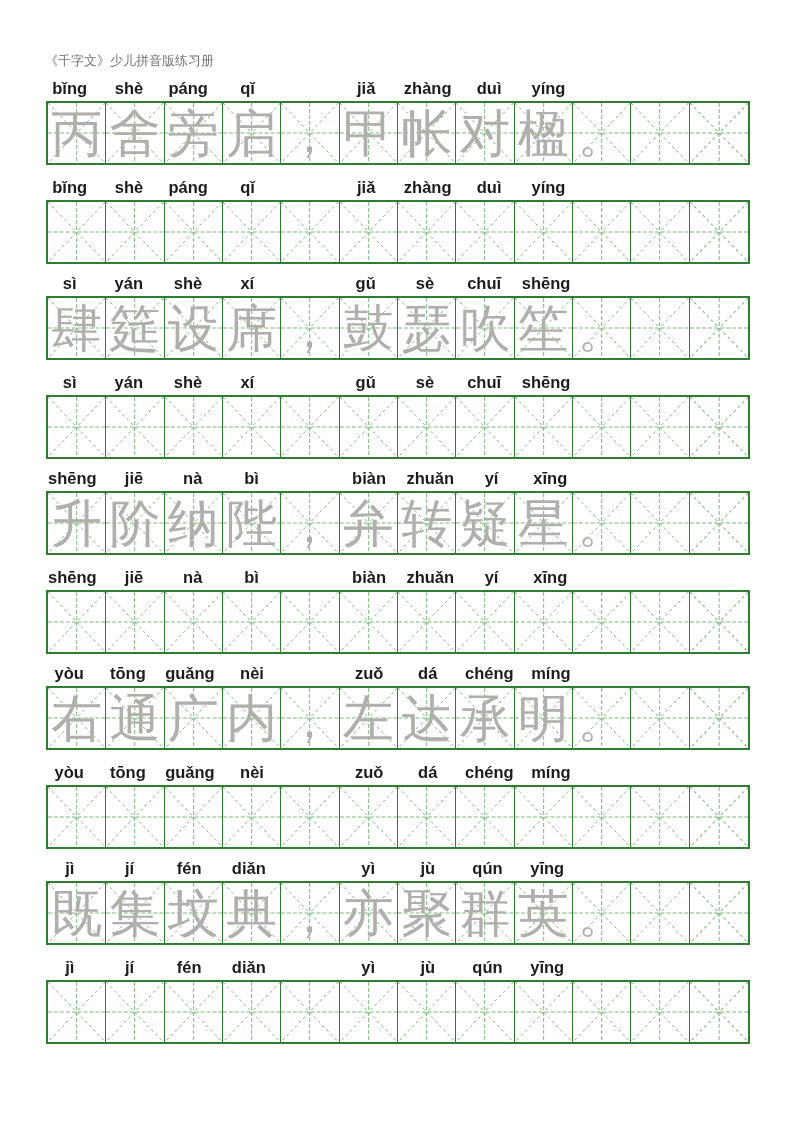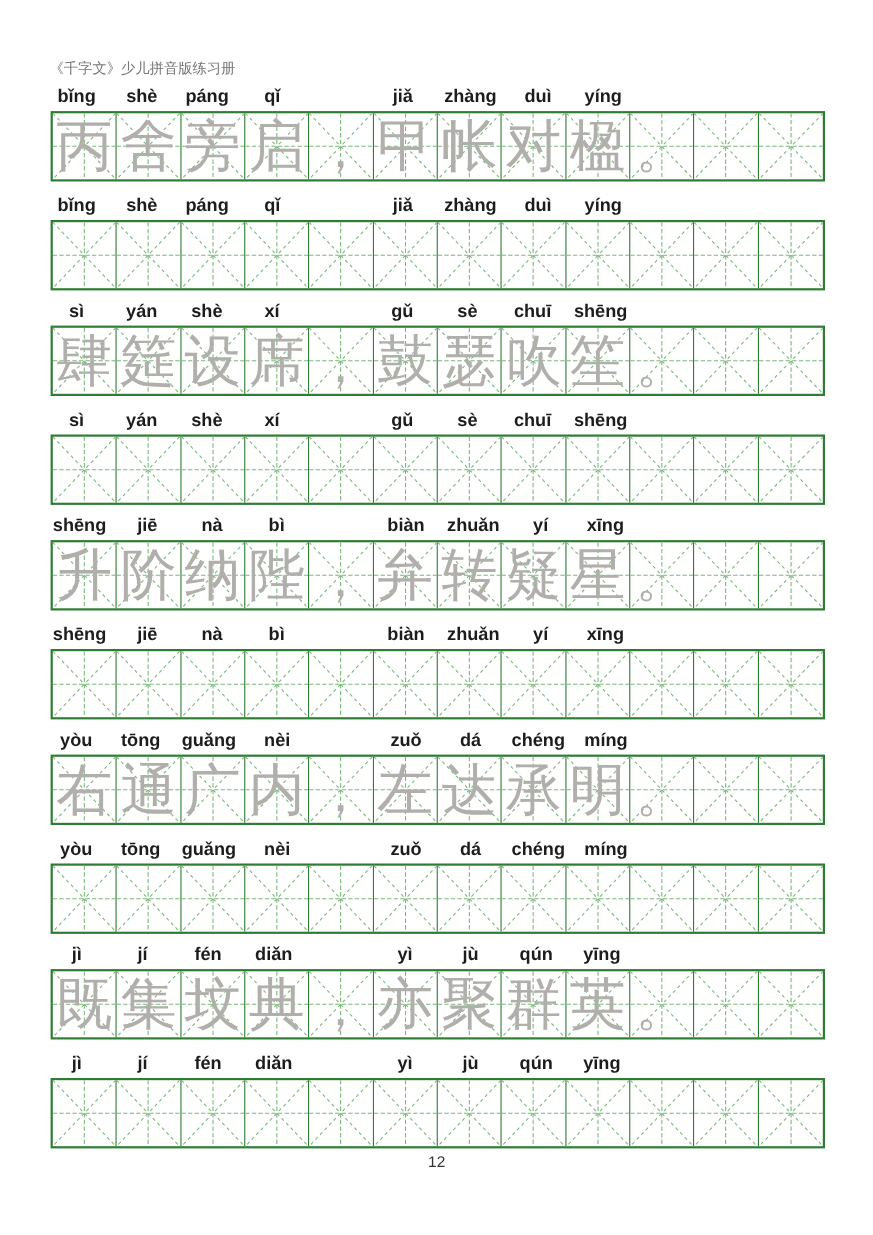--- a/index.html
+++ b/index.html
@@ -19,21 +19,21 @@
     inset: 0;
     background: #ffffff;
   }
   .header-title {
     position: absolute;
     left: 45px;
     top: 53px;
     font-size: 13px;
     line-height: 17px;
     color: #747474;
-    font-family: Liberation Sans, sans-serif;
+    font-family: Liberation Mono, monospace;
     white-space: nowrap;
   }
   .content {
     position: absolute;
     left: 48px;
     top: 78px;
     width: 700px;
   }
   .section { margin: 0; }
   .pinyin-row {
@@ -1291,14 +1291,13 @@
               <line x1="0" y1="0" x2="58" y2="60" stroke-dasharray="3 3"></line>
               <line x1="58" y1="0" x2="0" y2="60" stroke-dasharray="3 3"></line>
               <line x1="0" y1="30" x2="58" y2="30" stroke-dasharray="4 2"></line>
               <line x1="29" y1="0" x2="29" y2="60" stroke-dasharray="4 2"></line>
             </svg>
           </div>
         </div>
       </div>
     </div>
 
-  <div class="page-number">12</div>
 </div>
 
 </body></html>

